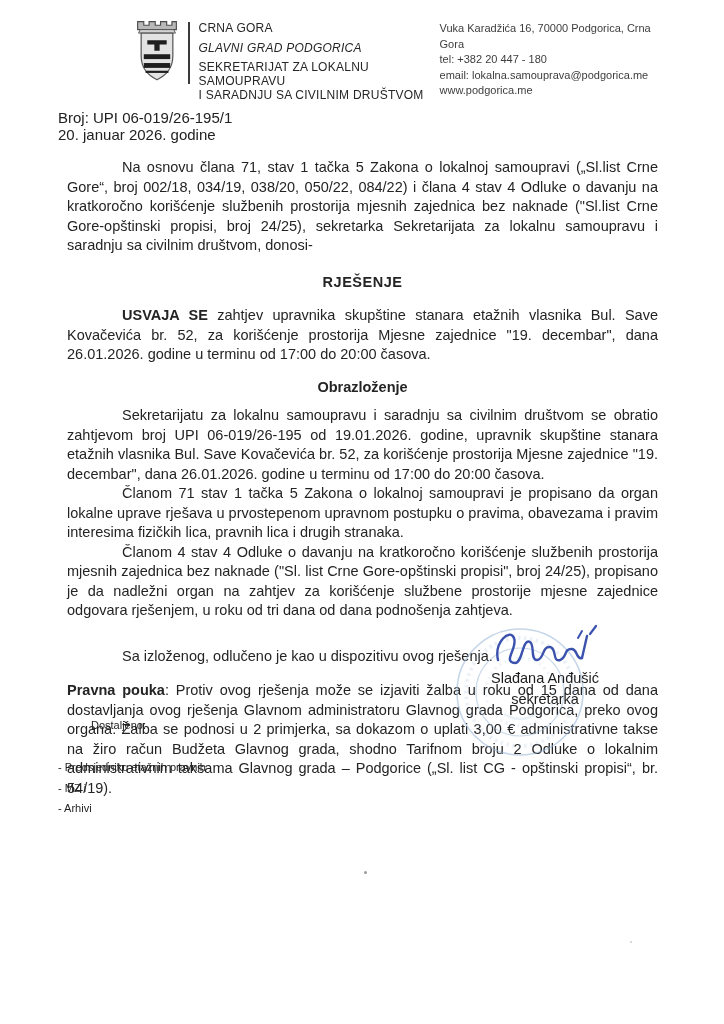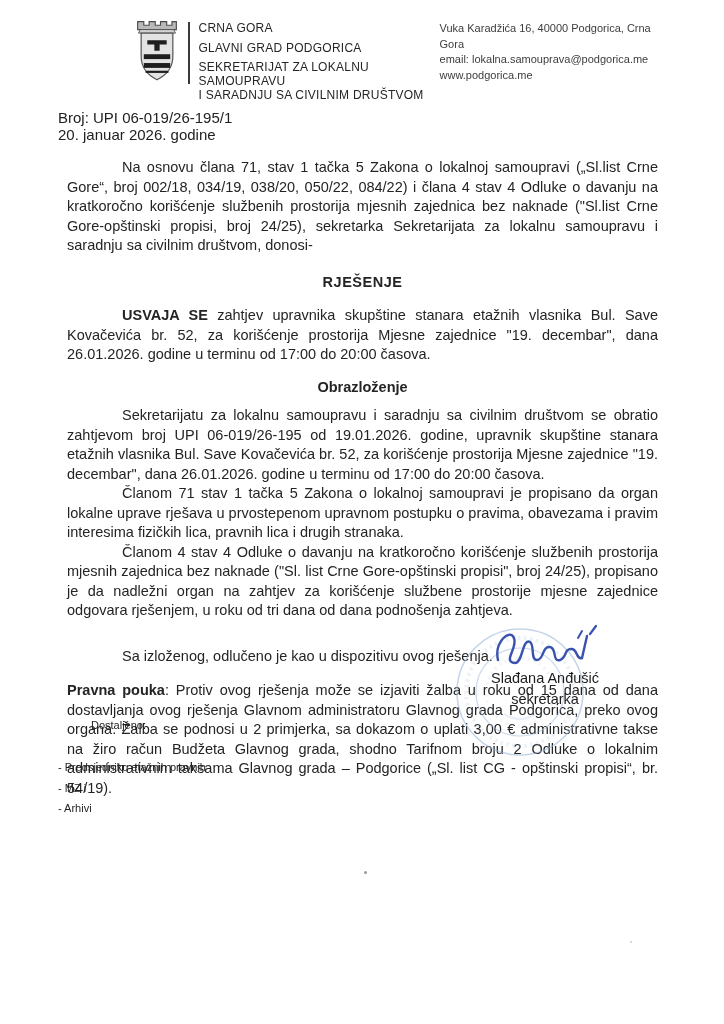--- a/index.html
+++ b/index.html
@@ -12,21 +12,21 @@
     overflow:hidden;
     margin:0 auto;
   }
   
   .header{display:flex;align-items:flex-start;padding:18px 58px 0 88px;margin-left:47px;}
   .crest{width:44px;height:76px;flex:0 0 auto;}
   .hdr-divider{width:1.5px;background:#3a3a3a;height:62px;margin:4px 9px 0 9px;flex:0 0 auto;}
   .org{padding-top:3px;}
   .org-line{font-size:12px;color:#262626;letter-spacing:.25px;line-height:14px;}
   .org-line.l1{margin-bottom:6px;}
-  .org-line.l2{margin-bottom:5px;}
+  .org-line.l2{margin-bottom:5px;font-style:italic;}
   .header-right{margin-left:auto;margin-right:6px;padding-top:3px;}
   .contact-line{font-size:11px;color:#3d3d3d;line-height:15.5px;}
   
   .ref-row{display:flex;justify-content:space-between;padding:7px 92px 0 58px;font-size:15px;color:#222;flex-direction:column;}
   
   .doc-body{margin:0 66px 0 67px;font-size:14.5px;line-height:19.5px;text-align:justify;color:#242424;}
   p{margin:0;}
   .para{text-indent:55px;}
   .no-indent{text-indent:0;}
   .intro{margin-top:15px;}
@@ -67,21 +67,22 @@
       <path d="M12 60 h26" stroke="#1e1e1e" stroke-width="2.5"></path>
     </svg>
     <div class="hdr-divider"></div>
     <div class="org">
       <div class="org-line l1">CRNA GORA</div>
       <div class="org-line l2">GLAVNI GRAD PODGORICA</div>
       <div class="org-line">SEKRETARIJAT ZA LOKALNU SAMOUPRAVU</div>
       <div class="org-line">I SARADNJU SA CIVILNIM DRUŠTVOM</div>
     </div>
     <div class="header-right">
-      <div class="contact-line">Vuka Karadžića 16, 40000 Podgorica, Crna Gora</div>
+      <div class="contact-line">Vuka Karadžića 16, 70000 Podgorica, Crna Gora</div>
+      <div class="contact-line">tel: +382 20 447 - 180</div>
       <div class="contact-line">email: lokalna.samouprava@podgorica.me</div>
       <div class="contact-line">www.podgorica.me</div>
     </div>
   </div>
 
   <div class="ref-row">
     <span>Broj: UPI 06-019/26-195/1</span>
     <span>20. januar 2026. godine</span>
   </div>
 

